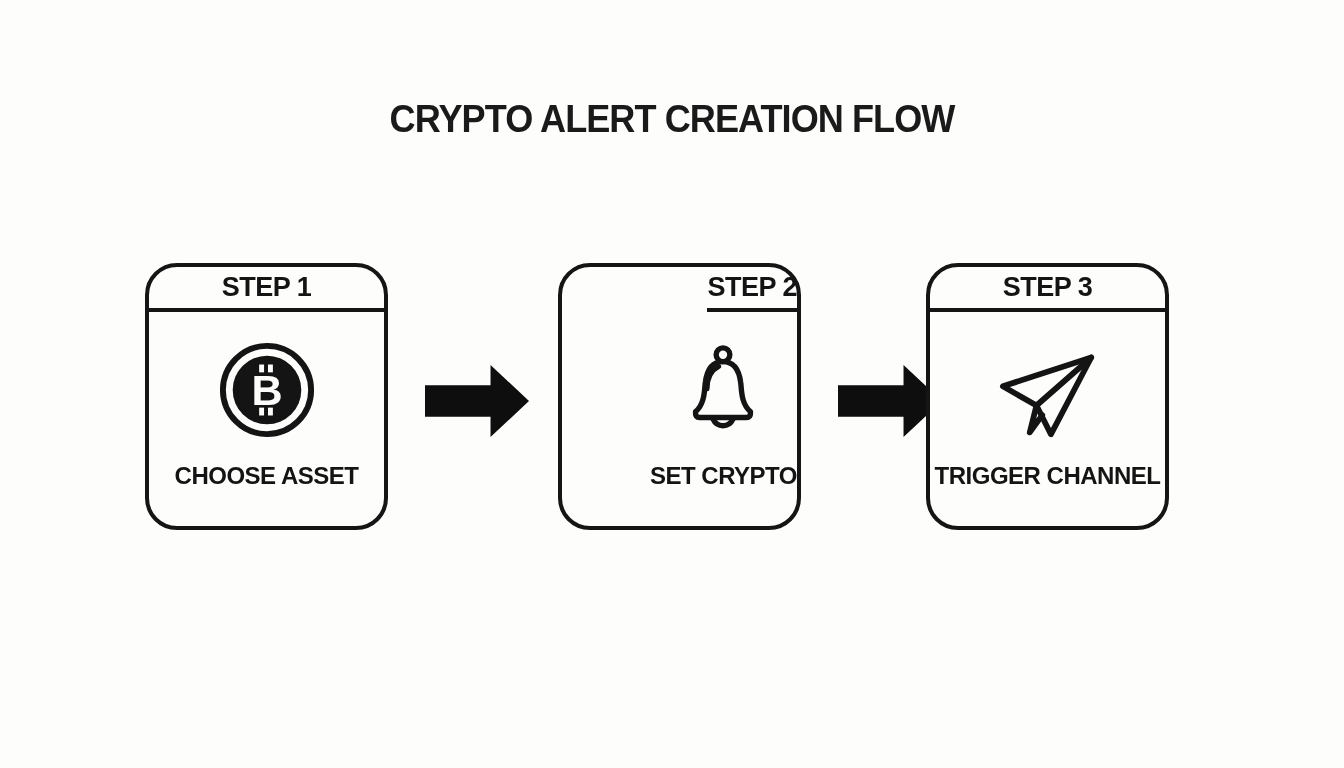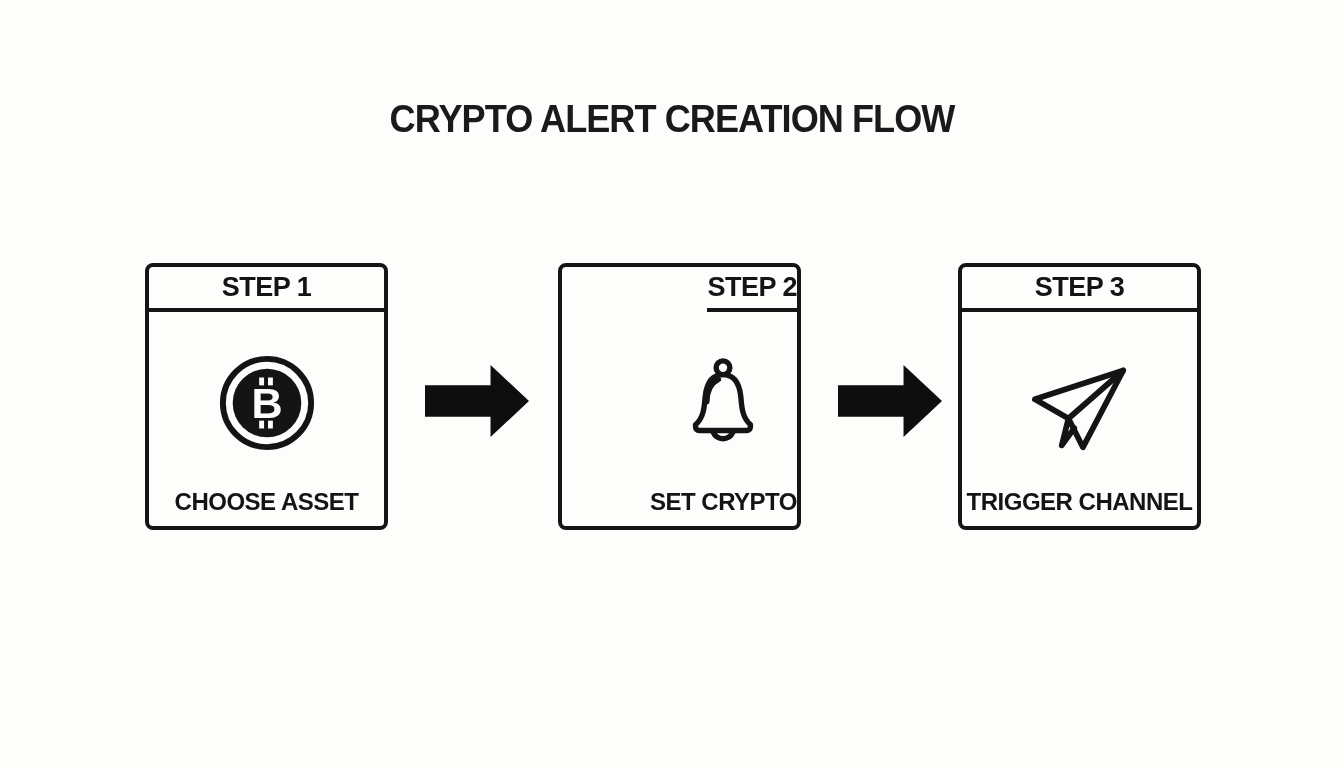--- a/index.html
+++ b/index.html
@@ -22,28 +22,28 @@
     letter-spacing:-1px;
     transform:scaleX(.95);
     color:#1a1a1a;
   }
   .card{
     position:absolute;
     top:263px;
     width:243px;height:267px;
     box-sizing:border-box;
     border:4px solid #151515;
-    border-radius:8px;
+    border-radius:32px;
     background:#fdfdfb;
     display:flex;
     flex-direction:column;
   }
   .card-1{left:145px;}
   .card-2{left:558px;align-items:flex-end;}
-  .card-3{left:958px;gap:8px;}
+  .card-3{left:926px;gap:8px;}
   .card-header{
     height:41px;
     flex:0 0 41px;
     border-bottom:4px solid #151515;
     display:flex;align-items:center;justify-content:center;
     font-size:27px;
     font-weight:bold;
     letter-spacing:-0.5px;
   }
   .card-body{
@@ -55,21 +55,21 @@
   }
   .icon-wrap{
     flex:1;
     display:flex;align-items:center;justify-content:center;
     padding-top:6px;
   }
   .card-label{
     font-size:24px;
     font-weight:bold;
     letter-spacing:-0.5px;
-    padding-bottom:10px;
+    padding-bottom:36px;
     text-align:center;
   }
   .flow-arrow{
     position:absolute;
     top:365px;
     width:104px;height:72px;
     background:#0e0e0e;
     clip-path:polygon(0 28%,63% 28%,63% 0,100% 50%,63% 100%,63% 72%,0 72%);
   }
   .arrow-1{left:425px;}

